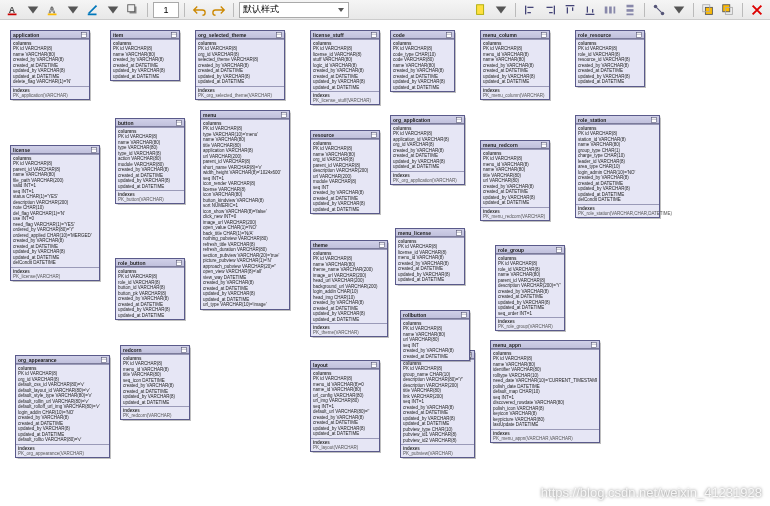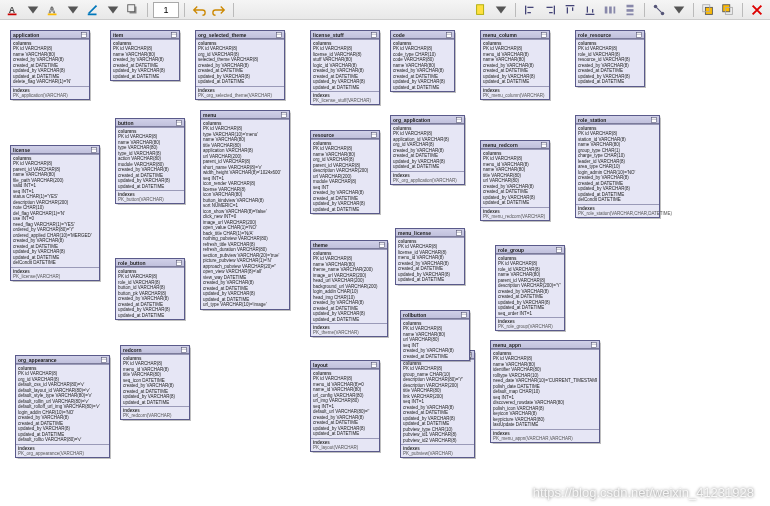--- a/index.html
+++ b/index.html
@@ -12,21 +12,21 @@
   .spin { width: 26px; height: 16px; border: 1px solid #aaa; background: #fff; font-size: 9px; text-align: center; }
   .combo { width: 110px; height: 16px; border: 1px solid #aaa; background: #fff; font-size: 9px; padding: 0 3px; display: flex; align-items: center; justify-content: space-between; }
   .canvas { position: absolute; top: 20px; left: 0; right: 0; bottom: 0; background: #fff; }
   .entity { position: absolute; border: 1px solid #5a5a8a; background: #e6e6f5; box-shadow: 0.5px 0.5px 1px rgba(0,0,0,0.25); }
   .entity-hdr { height: 8px; background: linear-gradient(#d0d0e8,#c0c0dc); border-bottom: 1px solid #7a7a9a; display: flex; align-items: center; justify-content: space-between; padding: 0 2px; font-size: 5px; font-weight: bold; color: #222; }
   .entity-hdr .ico { width: 6px; height: 6px; }
   .section { border-top: 1px solid #9a9ab8; padding: 1px 2px; }
   .sect-label { font-size: 4.5px; font-weight: bold; color: #333; }
   .row { font-size: 4.5px; color: #222; line-height: 5.5px; white-space: nowrap; overflow: hidden; }
   .idx-row { font-size: 4.5px; color: #555; line-height: 5px; }
-  .watermark { position: absolute; right: 16px; bottom: 6px; font-size: 13px; color: rgba(255,255,255,0.85); text-shadow: 0 0 3px rgba(0,0,0,0.6); font-family: Arial; }
+  .watermark { position: absolute; right: 8px; bottom: 6px; font-size: 13px; color: rgba(255,255,255,0.85); text-shadow: 0 0 3px rgba(0,0,0,0.6); font-family: Arial; }
 </style>
 </head>
 <body>
 
 <div class="toolbar">
   <div class="tbtn">
       <svg viewBox="0 0 16 16">
         <text x="3" y="11" font-size="10" font-weight="bold" fill="#444">A</text>
         <rect x="2" y="12" width="10" height="2" fill="#c00"></rect>
       </svg>
@@ -71,20 +71,26 @@
       <svg viewBox="0 0 16 16">
         <path d="M6 4 L2 8 L6 12 M2 8 H12 A3 3 0 0 1 12 14" fill="none" stroke="#c80" stroke-width="1.5"></path>
       </svg>
     </div>
   <div class="tbtn">
       <svg viewBox="0 0 16 16">
         <path d="M10 4 L14 8 L10 12 M14 8 H4 A3 3 0 0 0 4 14" fill="none" stroke="#c80" stroke-width="1.5"></path>
       </svg>
     </div>
   <div class="sep"></div>
+  <div class="combo">
+      <span>默认样式</span>
+      <svg width="8" height="8" viewBox="0 0 8 8">
+        <path d="M1 2 L4 6 L7 2 Z" fill="#555"></path>
+      </svg>
+    </div>
   <div style="flex:1"></div>
   <div class="tbtn">
       <svg viewBox="0 0 16 16">
         <rect x="3" y="2" width="8" height="11" fill="#ffe040" stroke="#aa0"></rect>
       </svg>
     </div>
   <div class="tbtn dd">
       <svg viewBox="0 0 8 8">
         <path d="M1 2 L4 6 L7 2 Z" fill="#555"></path>
       </svg>

